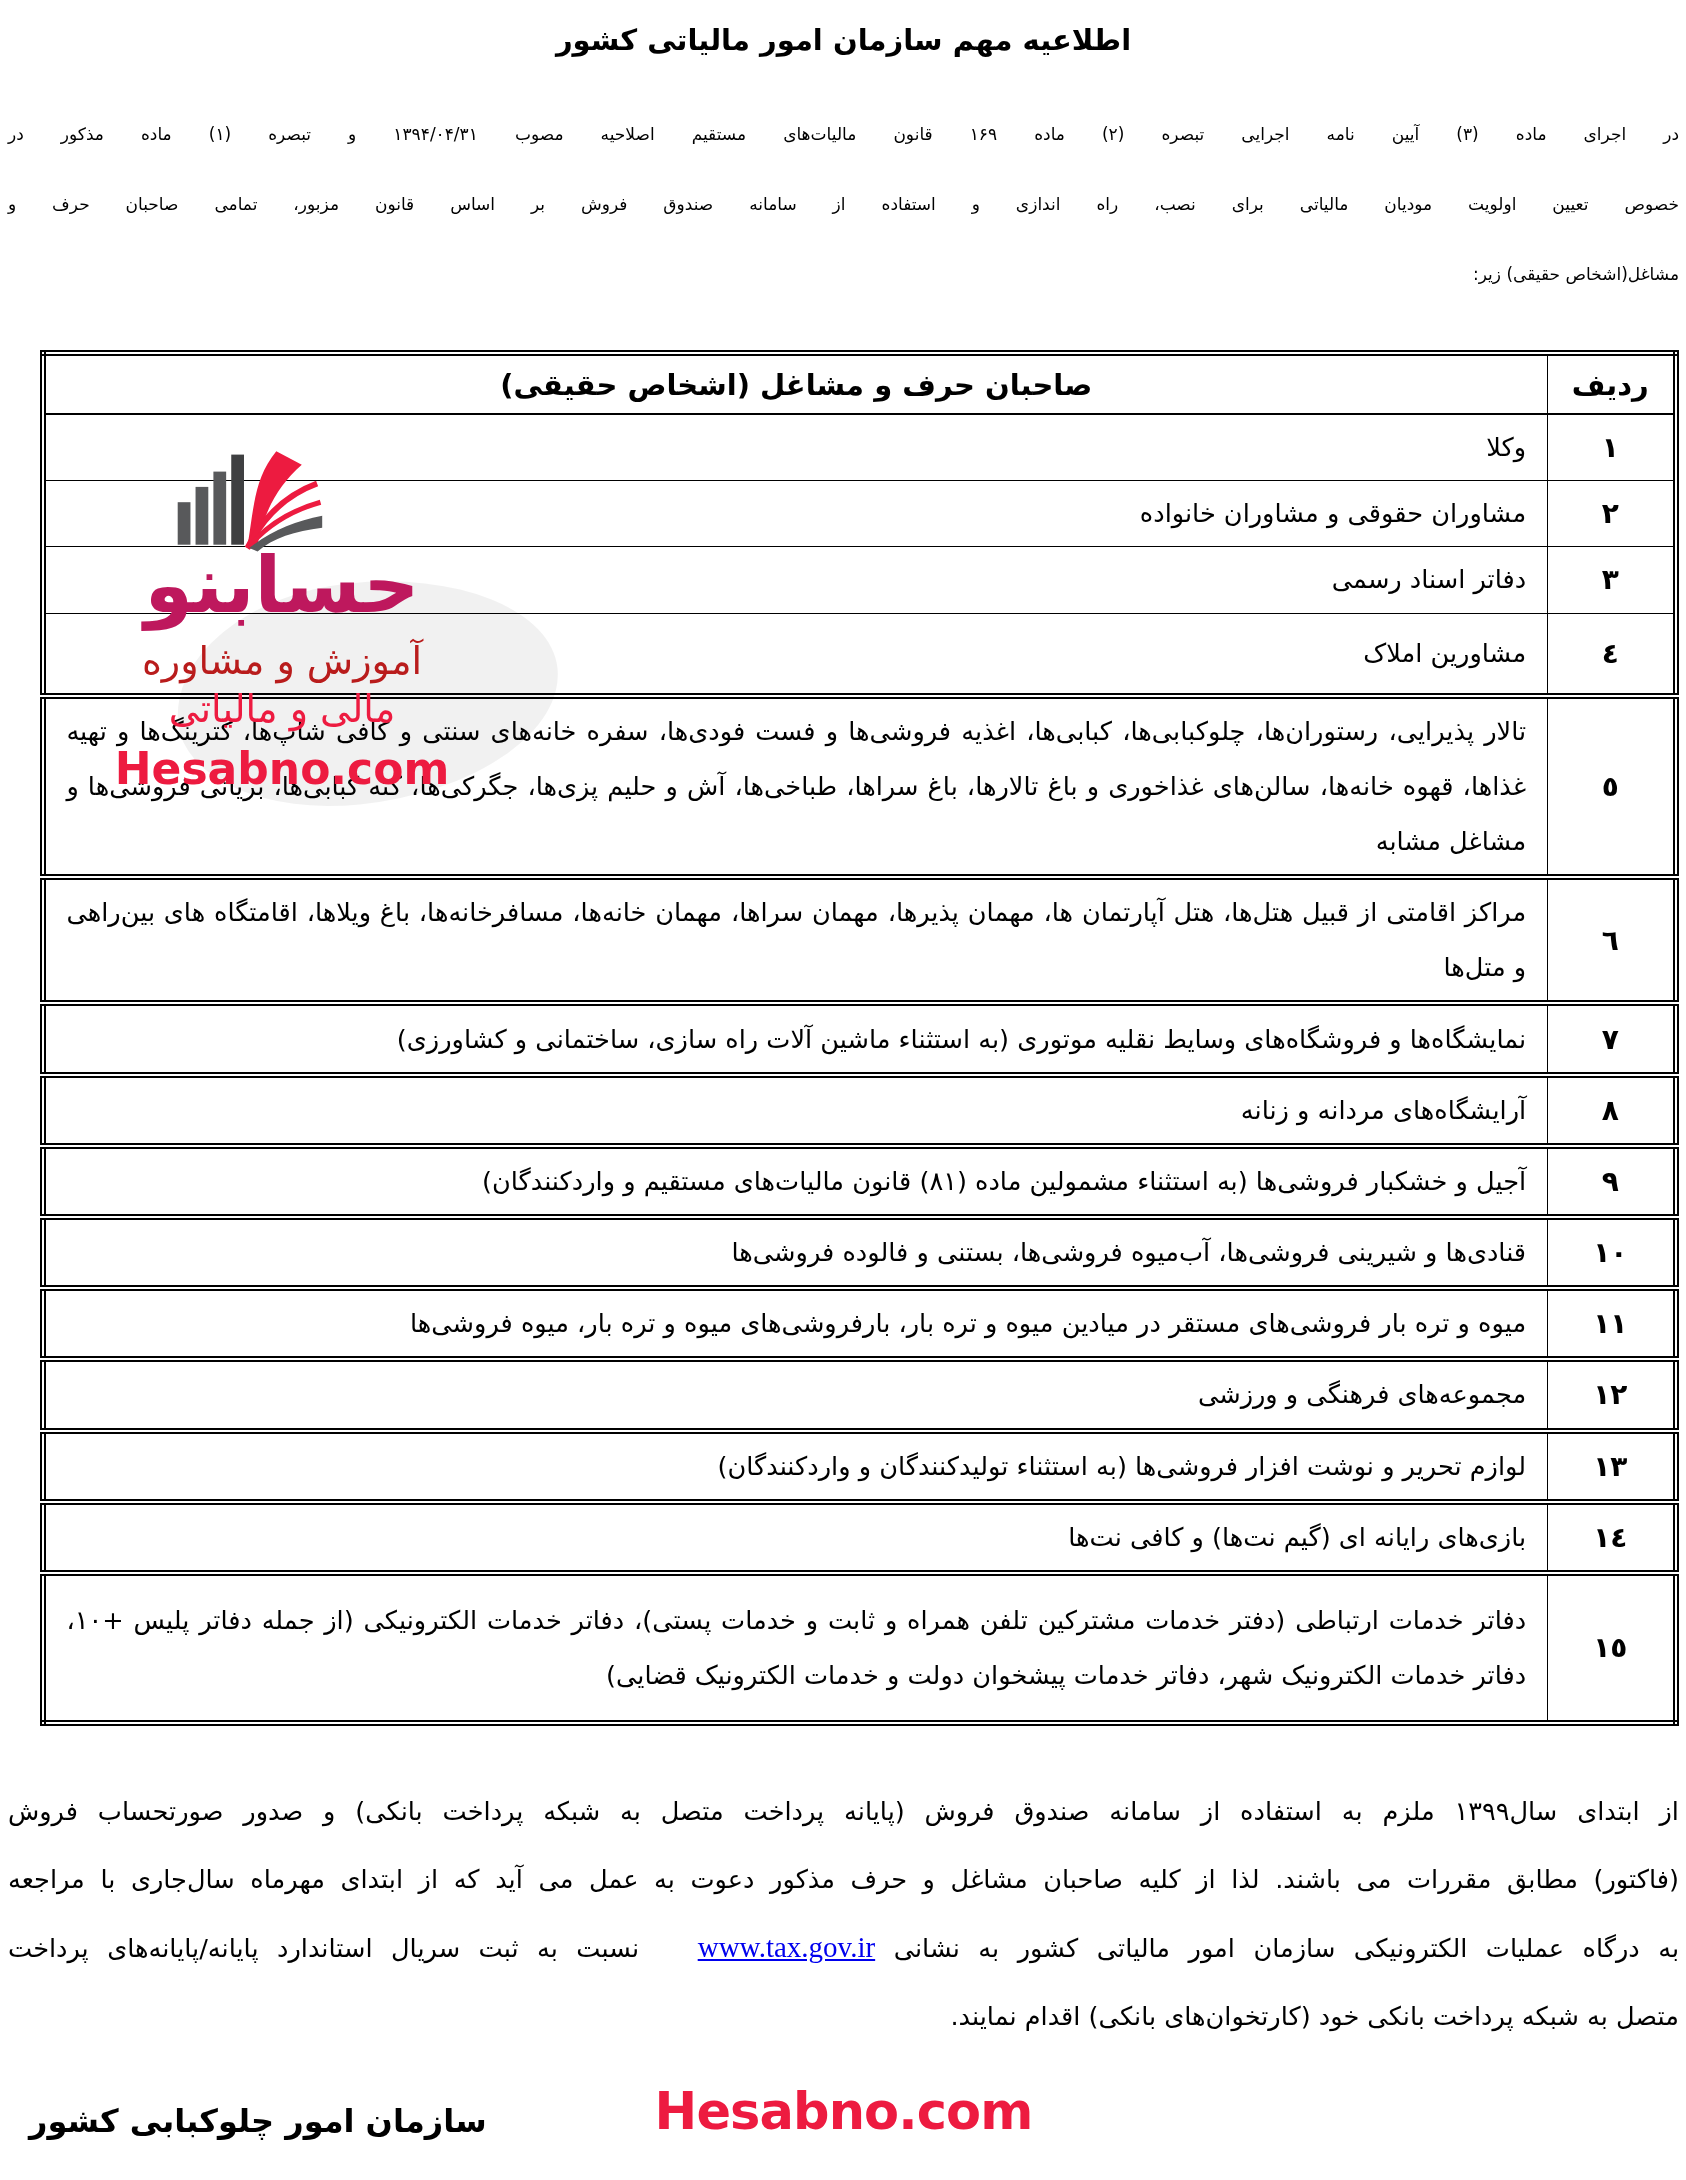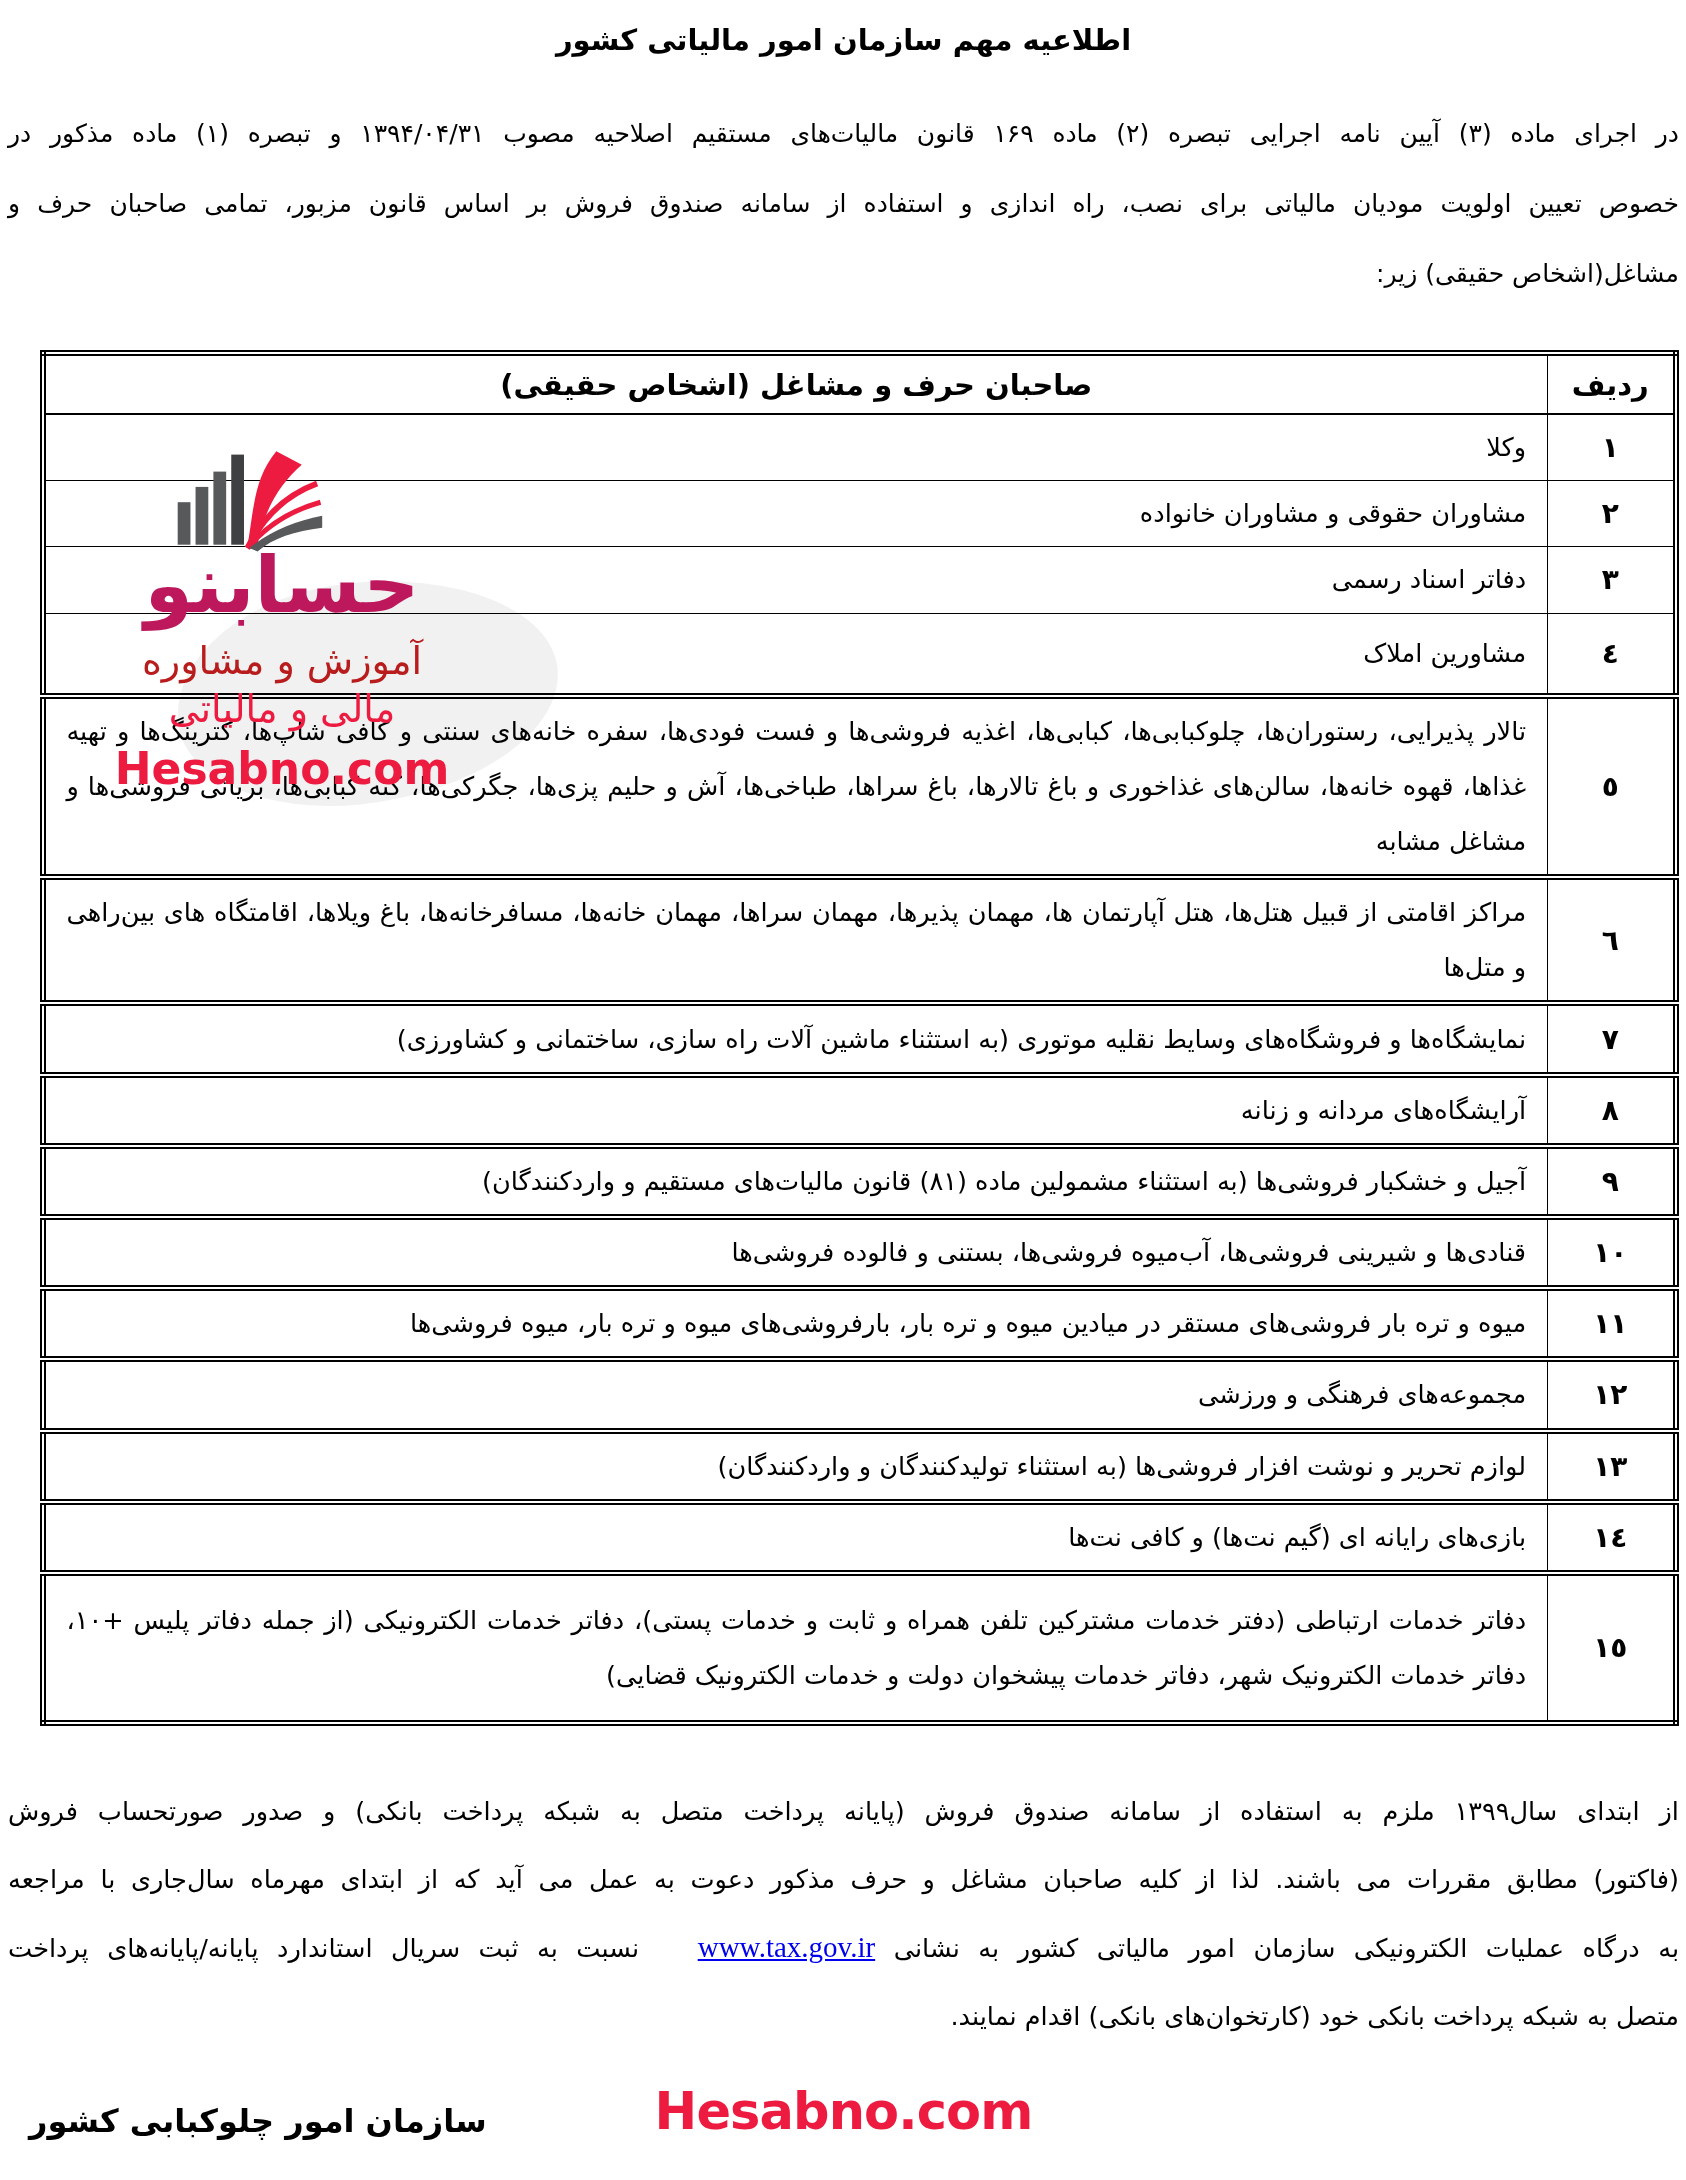--- a/index.html
+++ b/index.html
@@ -7,21 +7,21 @@
   body {
     width:1687px; height:2181px; overflow:hidden; position:relative;
     font-family:"DejaVu Sans", sans-serif; color:#000; direction:rtl;
   }
   .page { position:relative; width:1687px; height:2181px; }
   .content { padding:0 8px; }
 
   .title1 { padding-top:19px; text-align:center; font-size:29px; font-weight:700; line-height:43px; }
   .title2 { margin-top:27px; text-align:center; font-size:38px; font-weight:700; line-height:56px; }
 
-  .intro  { margin-top:37px; font-size:25px; }
+  .intro  { margin-top:37px; font-size:17px; }
   .para-line { line-height:70px; text-align:justify; text-align-last:justify; white-space:normal; }
   .para-line.lastline { text-align:right; text-align-last:right; }
 
   table.occupations {
     margin-top:41px; width:1639px; border-collapse:collapse;
     border:6px double #000; table-layout:fixed;
   }
   table.occupations td, table.occupations th { border-left:1.7px solid #000; border-right:1.7px solid #000; vertical-align:middle; }
   .num-cell { width:129px; text-align:center; font-weight:700; font-size:28px; }
   .text-cell { font-size:25.6px; padding:5.1px 20.4px; text-align:right; line-height:55px; }

